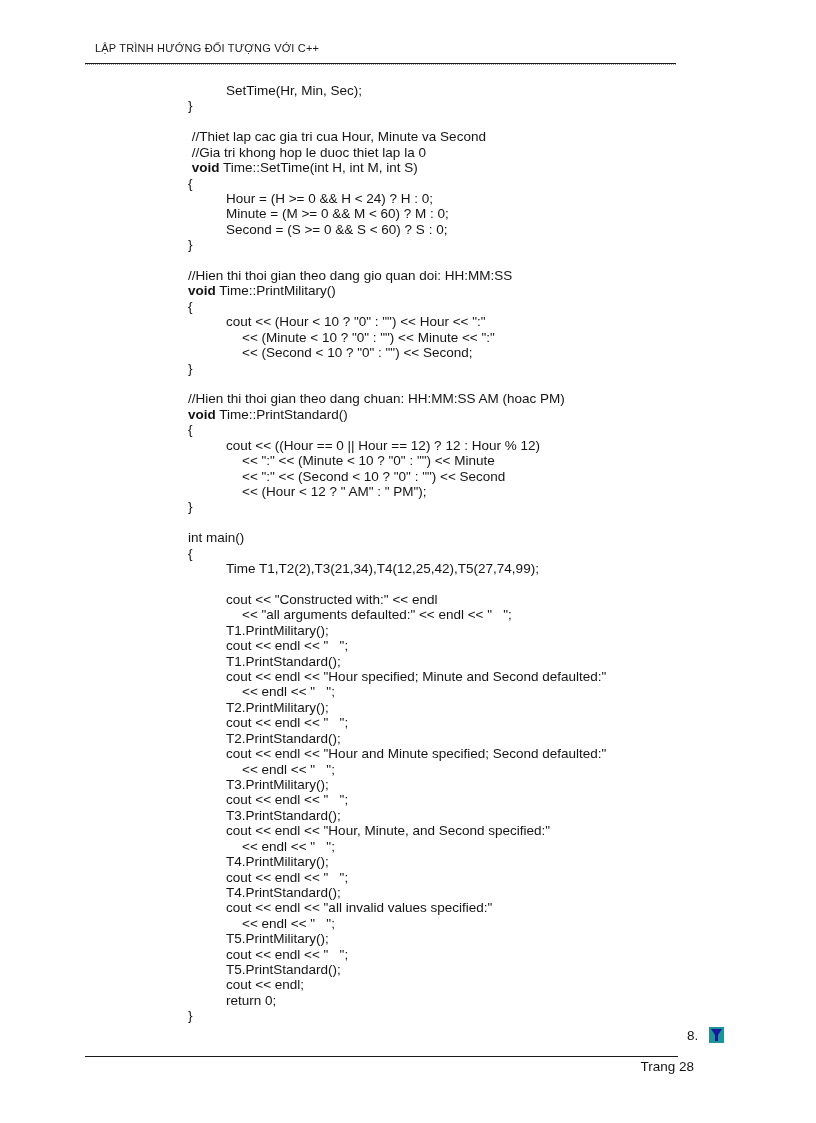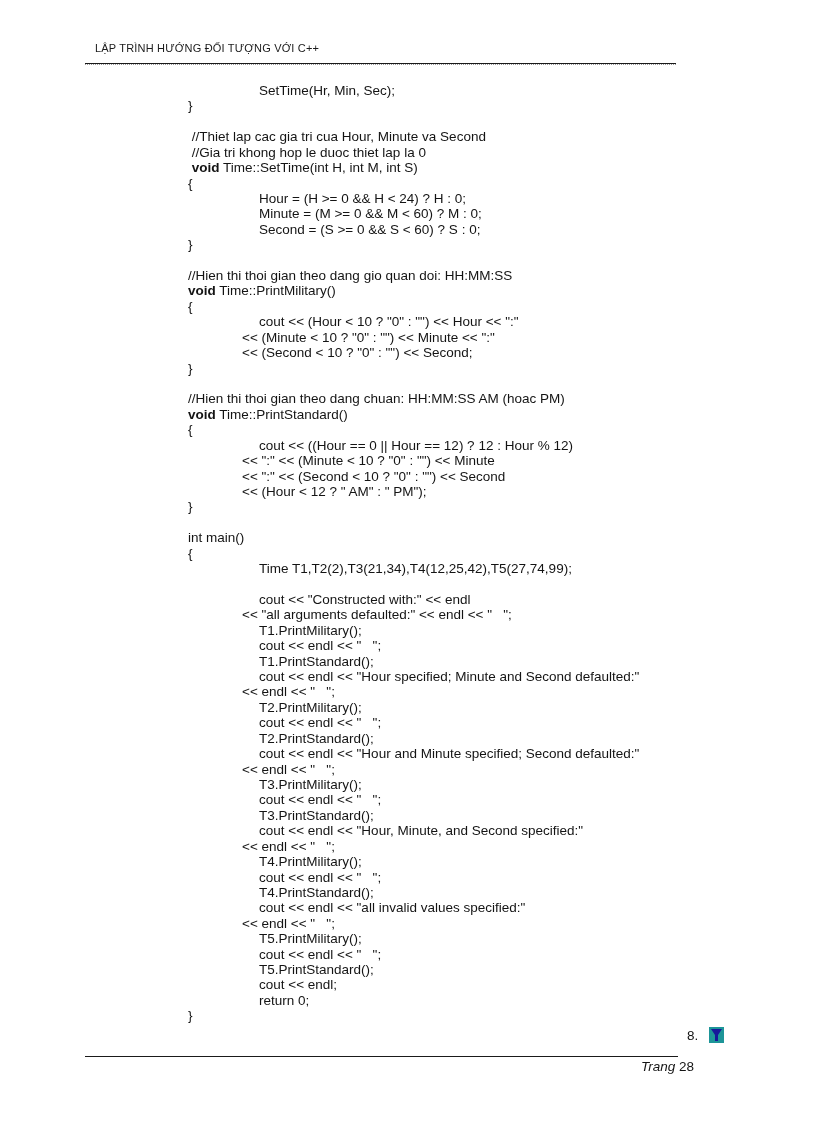--- a/index.html
+++ b/index.html
@@ -38,21 +38,21 @@
     left: 188px;
     top: 83px;
     font-size: 13.5px;
     line-height: 15.43px;
     white-space: pre;
     color: #141414;
   }
   .code-line { height: 15.43px; white-space: pre; }
   .code-line .kw { font-weight: bold; margin-top: 28px; }
   .ind0 { margin-left: 0; }
-  .ind1 { margin-left: 71px; }
+  .ind1 { margin-left: 38px; }
   .ind2 { margin-left: 54px; }
   .list-marker {
     position: absolute;
     left: 687px;
     top: 1028px;
     font-size: 13.5px;
     color: #141414;
   }
   .object-icon {
     position: absolute;
@@ -73,21 +73,21 @@
   .footer-text {
     position: absolute;
     left: 85px;
     top: 1059px;
     width: 609px;
     text-align: right;
     font-size: 13.5px;
     color: #141414;
     white-space: pre;
   }
-  .footer-text .page-label { font-style: italic; }
+  .footer-text .page-label { }
 </style>
 </head>
 <body>
 
 <div class="header-title">LẬP TRÌNH HƯỚNG ĐỐI TƯỢNG VỚI C++</div>
 
 <div class="header-rule"></div>
 
 <div class="code-block"><div class="code-line ind1">SetTime(Hr, Min, Sec);</div><div class="code-line ind0">}</div><div class="code-line ind0">&nbsp;</div><div class="code-line ind0"> //Thiet lap cac gia tri cua Hour, Minute va Second</div><div class="code-line ind0"> //Gia tri khong hop le duoc thiet lap la 0</div><div class="code-line ind0"><span> </span><span class="kw">void</span><span> Time::SetTime(int H, int M, int S)</span></div><div class="code-line ind0">{</div><div class="code-line ind1">Hour = (H &gt;= 0 &amp;&amp; H &lt; 24) ? H : 0;</div><div class="code-line ind1">Minute = (M &gt;= 0 &amp;&amp; M &lt; 60) ? M : 0;</div><div class="code-line ind1">Second = (S &gt;= 0 &amp;&amp; S &lt; 60) ? S : 0;</div><div class="code-line ind0">}</div><div class="code-line ind0">&nbsp;</div><div class="code-line ind0">//Hien thi thoi gian theo dang gio quan doi: HH:MM:SS</div><div class="code-line ind0"><span class="kw">void</span><span> Time::PrintMilitary()</span></div><div class="code-line ind0">{</div><div class="code-line ind1">cout &lt;&lt; (Hour &lt; 10 ? "0" : "") &lt;&lt; Hour &lt;&lt; ":"</div><div class="code-line ind2">&lt;&lt; (Minute &lt; 10 ? "0" : "") &lt;&lt; Minute &lt;&lt; ":"</div><div class="code-line ind2">&lt;&lt; (Second &lt; 10 ? "0" : "") &lt;&lt; Second;</div><div class="code-line ind0">}</div><div class="code-line ind0">&nbsp;</div><div class="code-line ind0">//Hien thi thoi gian theo dang chuan: HH:MM:SS AM (hoac PM)</div><div class="code-line ind0"><span class="kw">void</span><span> Time::PrintStandard()</span></div><div class="code-line ind0">{</div><div class="code-line ind1">cout &lt;&lt; ((Hour == 0 || Hour == 12) ? 12 : Hour % 12)</div><div class="code-line ind2">&lt;&lt; ":" &lt;&lt; (Minute &lt; 10 ? "0" : "") &lt;&lt; Minute</div><div class="code-line ind2">&lt;&lt; ":" &lt;&lt; (Second &lt; 10 ? "0" : "") &lt;&lt; Second</div><div class="code-line ind2">&lt;&lt; (Hour &lt; 12 ? " AM" : " PM");</div><div class="code-line ind0">}</div><div class="code-line ind0">&nbsp;</div><div class="code-line ind0">int main()</div><div class="code-line ind0">{</div><div class="code-line ind1">Time T1,T2(2),T3(21,34),T4(12,25,42),T5(27,74,99);</div><div class="code-line ind0">&nbsp;</div><div class="code-line ind1">cout &lt;&lt; "Constructed with:" &lt;&lt; endl</div><div class="code-line ind2">&lt;&lt; "all arguments defaulted:" &lt;&lt; endl &lt;&lt; "   ";</div><div class="code-line ind1">T1.PrintMilitary();</div><div class="code-line ind1">cout &lt;&lt; endl &lt;&lt; "   ";</div><div class="code-line ind1">T1.PrintStandard();</div><div class="code-line ind1">cout &lt;&lt; endl &lt;&lt; "Hour specified; Minute and Second defaulted:"</div><div class="code-line ind2">&lt;&lt; endl &lt;&lt; "   ";</div><div class="code-line ind1">T2.PrintMilitary();</div><div class="code-line ind1">cout &lt;&lt; endl &lt;&lt; "   ";</div><div class="code-line ind1">T2.PrintStandard();</div><div class="code-line ind1">cout &lt;&lt; endl &lt;&lt; "Hour and Minute specified; Second defaulted:"</div><div class="code-line ind2">&lt;&lt; endl &lt;&lt; "   ";</div><div class="code-line ind1">T3.PrintMilitary();</div><div class="code-line ind1">cout &lt;&lt; endl &lt;&lt; "   ";</div><div class="code-line ind1">T3.PrintStandard();</div><div class="code-line ind1">cout &lt;&lt; endl &lt;&lt; "Hour, Minute, and Second specified:"</div><div class="code-line ind2">&lt;&lt; endl &lt;&lt; "   ";</div><div class="code-line ind1">T4.PrintMilitary();</div><div class="code-line ind1">cout &lt;&lt; endl &lt;&lt; "   ";</div><div class="code-line ind1">T4.PrintStandard();</div><div class="code-line ind1">cout &lt;&lt; endl &lt;&lt; "all invalid values specified:"</div><div class="code-line ind2">&lt;&lt; endl &lt;&lt; "   ";</div><div class="code-line ind1">T5.PrintMilitary();</div><div class="code-line ind1">cout &lt;&lt; endl &lt;&lt; "   ";</div><div class="code-line ind1">T5.PrintStandard();</div><div class="code-line ind1">cout &lt;&lt; endl;</div><div class="code-line ind1">return 0;</div><div class="code-line ind0">}</div></div>
 

